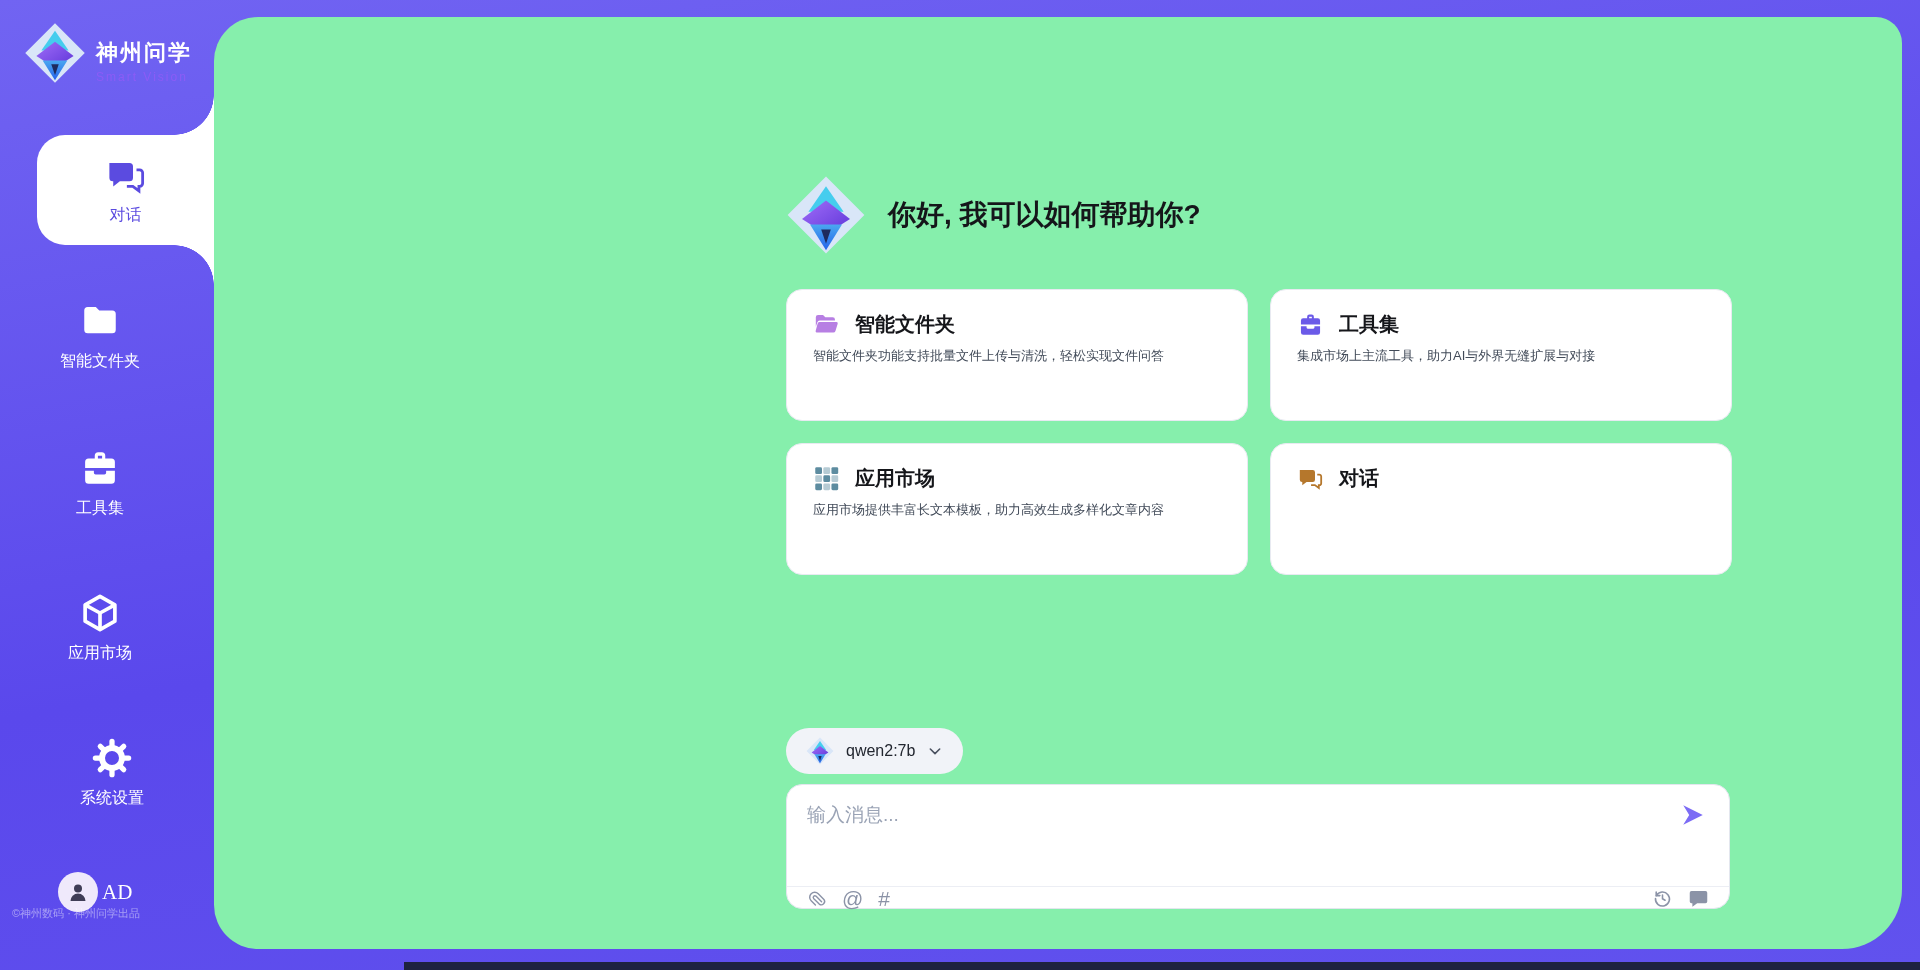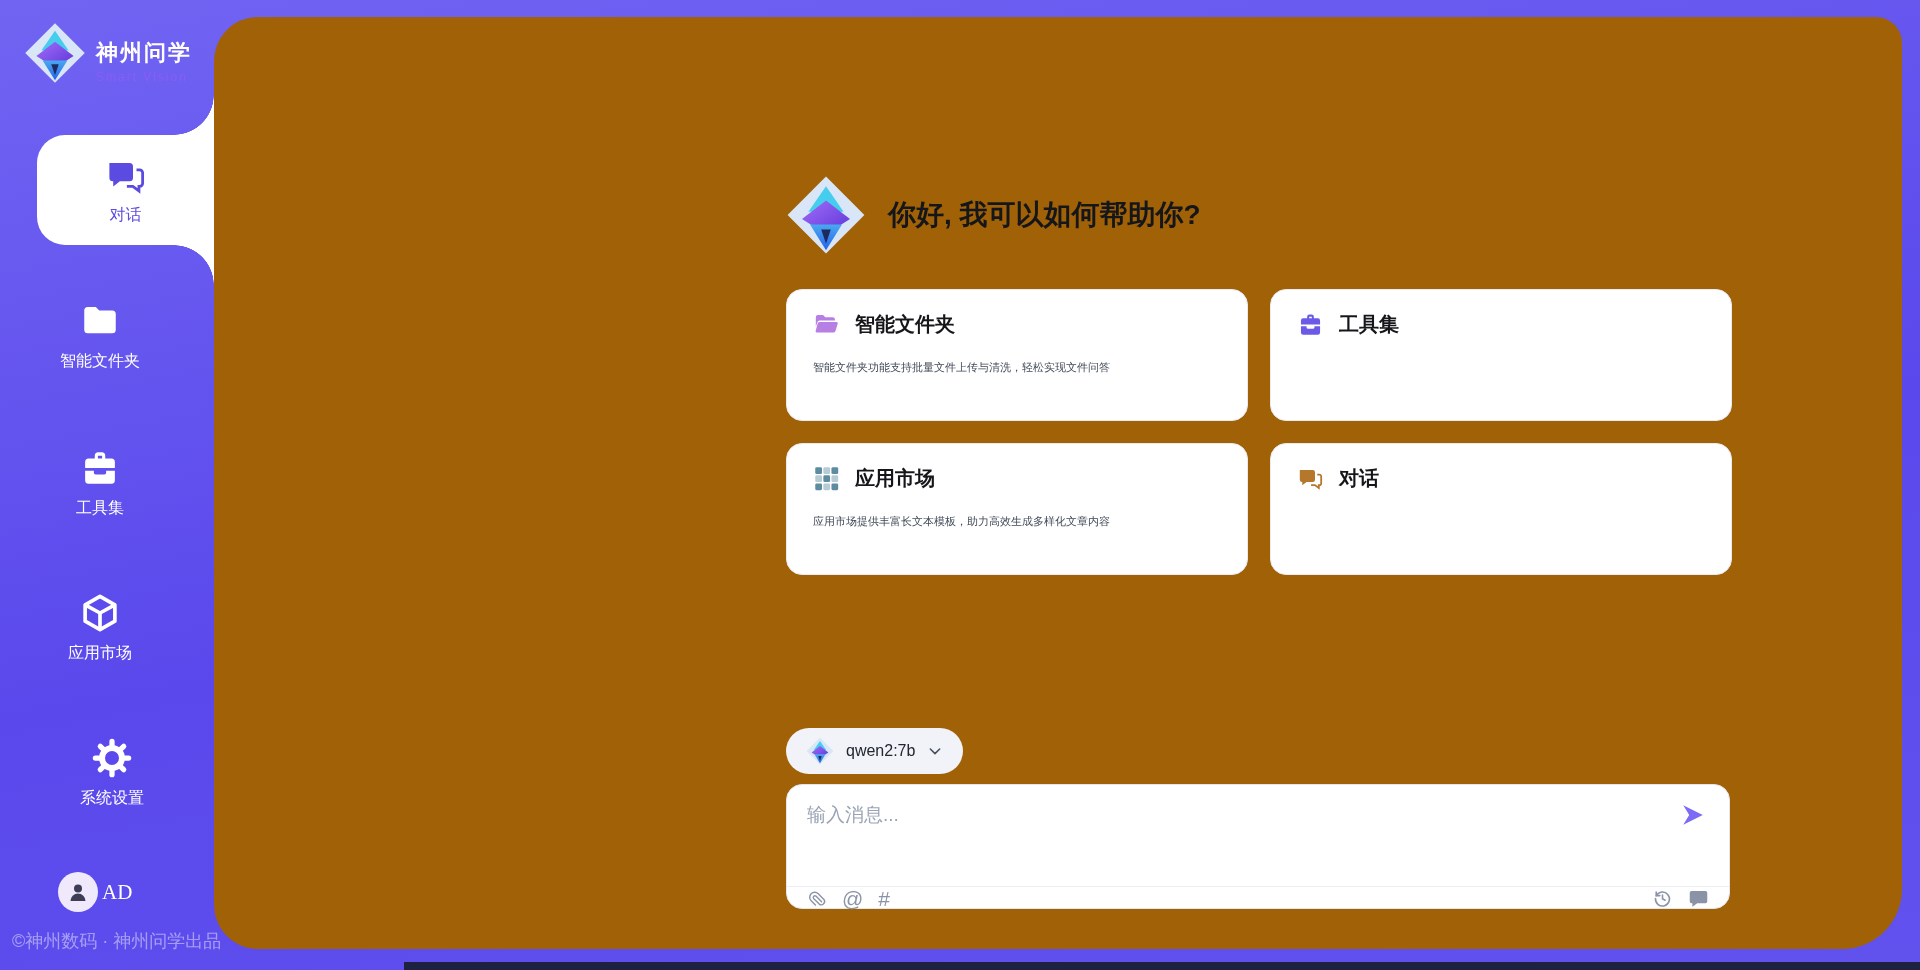--- a/index.html
+++ b/index.html
@@ -6,21 +6,21 @@
   html,body { width:1920px; height:970px; overflow:hidden; }
   body {
     font-family:"Liberation Sans","DejaVu Sans",sans-serif;
     background:linear-gradient(170deg,#7164f2 0%,#5a48ec 55%,#6152ee 100%);
     position:relative;
   }
 
   
   .panel {
     position:absolute; left:214px; top:17px; width:1688px; height:932px;
-    background:#a16207; border-radius:44px 26px 60px 44px;
+    background:#86efac; border-radius:44px 26px 60px 44px;
   }
 
   
   .sidebar { position:absolute; left:0; top:0; width:214px; height:970px; }
   .brand { position:absolute; left:24px; top:22px; display:flex; align-items:flex-end; gap:10px; }
   .brand .logo { width:62px; height:62px; }
   .brand-name { color:#fff; font-size:22px; font-weight:bold; letter-spacing:2px; }
   .brand-sub { color:#8b5cf6; font-size:12px; letter-spacing:2px; margin-top:2px; }
 
   .tab-active {
@@ -38,38 +38,38 @@
     position:absolute; left:0; width:200px; text-align:center; color:#fff; cursor:pointer;
     display:flex; flex-direction:column; align-items:center; gap:9px;
   }
   .nav-item svg { display:block; }
   .nav-label { font-size:16px; color:#fff; }
   .ni-folder { top:300px; } .ni-toolbox { top:447px; } .ni-cube { top:592px; } .ni-gear { top:737px;padding-left:24px; }
 
   .user-row { position:absolute; left:58px; top:872px; display:flex; align-items:center; gap:4px; cursor:pointer;font-family:Liberation Serif, serif; }
   .avatar { width:40px; height:40px; border-radius:50%; background:#efe9fb; display:flex; align-items:center; justify-content:center; }
   .user-name { color:#fff; font-size:21px; }
-  .side-footer { position:absolute; left:12px; top:929px; color:rgba(255,255,255,0.45); font-size:18px; white-space:nowrap; }
+  .side-footer { position:absolute; left:12px; top:906px; color:rgba(255,255,255,0.45); font-size:11px; white-space:nowrap; }
 
   
   .greeting { position:absolute; left:572px; top:158px; display:flex; align-items:center; gap:22px; }
   .greeting .logo { width:80px; height:80px; }
   .greeting-text { font-size:28px; font-weight:bold; color:#15161a; }
 
   
   .cards {
     position:absolute; left:572px; top:272px; width:946px;
     display:grid; grid-template-columns:462px 462px; grid-auto-rows:132px; column-gap:22px; row-gap:22px;
   }
   .card {
     background:#fff; border:1px solid #e8eaf1; border-radius:16px; padding:21px 26px; cursor:pointer;
   }
   .card-head { display:flex; align-items:center; gap:15px; }
   .card-title { font-size:20px; font-weight:bold; color:#15161a; }
-  .card-desc { margin-top:23px; font-size:11px; line-height:1.45; color:#414a58;font-family:Liberation Mono, monospace; }
+  .card-desc { margin-top:9px; font-size:13px; line-height:1.45; color:#414a58; }
   .ic-folder-card { color:#b77fe3; } .ic-toolbox-card { color:#6b5ae8; }
   .ic-grid-card { color:#5d8ca0; } .ic-chat-card { color:#b5772c; }
 
   
   .model-pill {
     position:absolute; left:572px; top:711px; height:46px; padding:0 20px;
     background:#f1f3f8; border-radius:23px; display:flex; align-items:center; gap:12px; cursor:pointer;
   }
   .model-pill .logo { width:28px; height:28px; }
   .model-name { font-size:16px; color:#22262f; }
@@ -148,20 +148,21 @@
       <div class="card-desc">智能文件夹功能支持批量文件上传与清洗，轻松实现文件问答</div>
     </div>
 
     <div class="card">
       <div class="card-head">
         <svg class="ic-toolbox-card" width="27" height="27" viewBox="0 0 24 24">
           <path fill="currentColor" d="M9 5a2 2 0 0 1 2-2h2a2 2 0 0 1 2 2v1.5h3.5a2 2 0 0 1 2 2V12H3.5V8.5a2 2 0 0 1 2-2H9zm1.8 1.5h2.4V5h-2.4zM3.5 13.5h5v1.2a1 1 0 0 0 1 1h5a1 1 0 0 0 1-1v-1.2h5V19a2 2 0 0 1-2 2h-13a2 2 0 0 1-2-2z"></path>
         </svg>
         <div class="card-title">工具集</div>
       </div>
+      <div class="card-desc">集成市场上主流工具，助力AI与外界无缝扩展与对接</div>
     </div>
 
     <div class="card">
       <div class="card-head">
         <svg class="ic-grid-card" width="27" height="27" viewBox="0 0 24 24">
           <g fill="currentColor">
             <rect x="2" y="2" width="6" height="6" rx="1.2"></rect>
             <rect x="9.2" y="2" width="6" height="6" rx="1.2" opacity="0.45"></rect>
             <rect x="16.4" y="2" width="6" height="6" rx="1.2"></rect>
             <rect x="2" y="9.2" width="6" height="6" rx="1.2" opacity="0.45"></rect>

